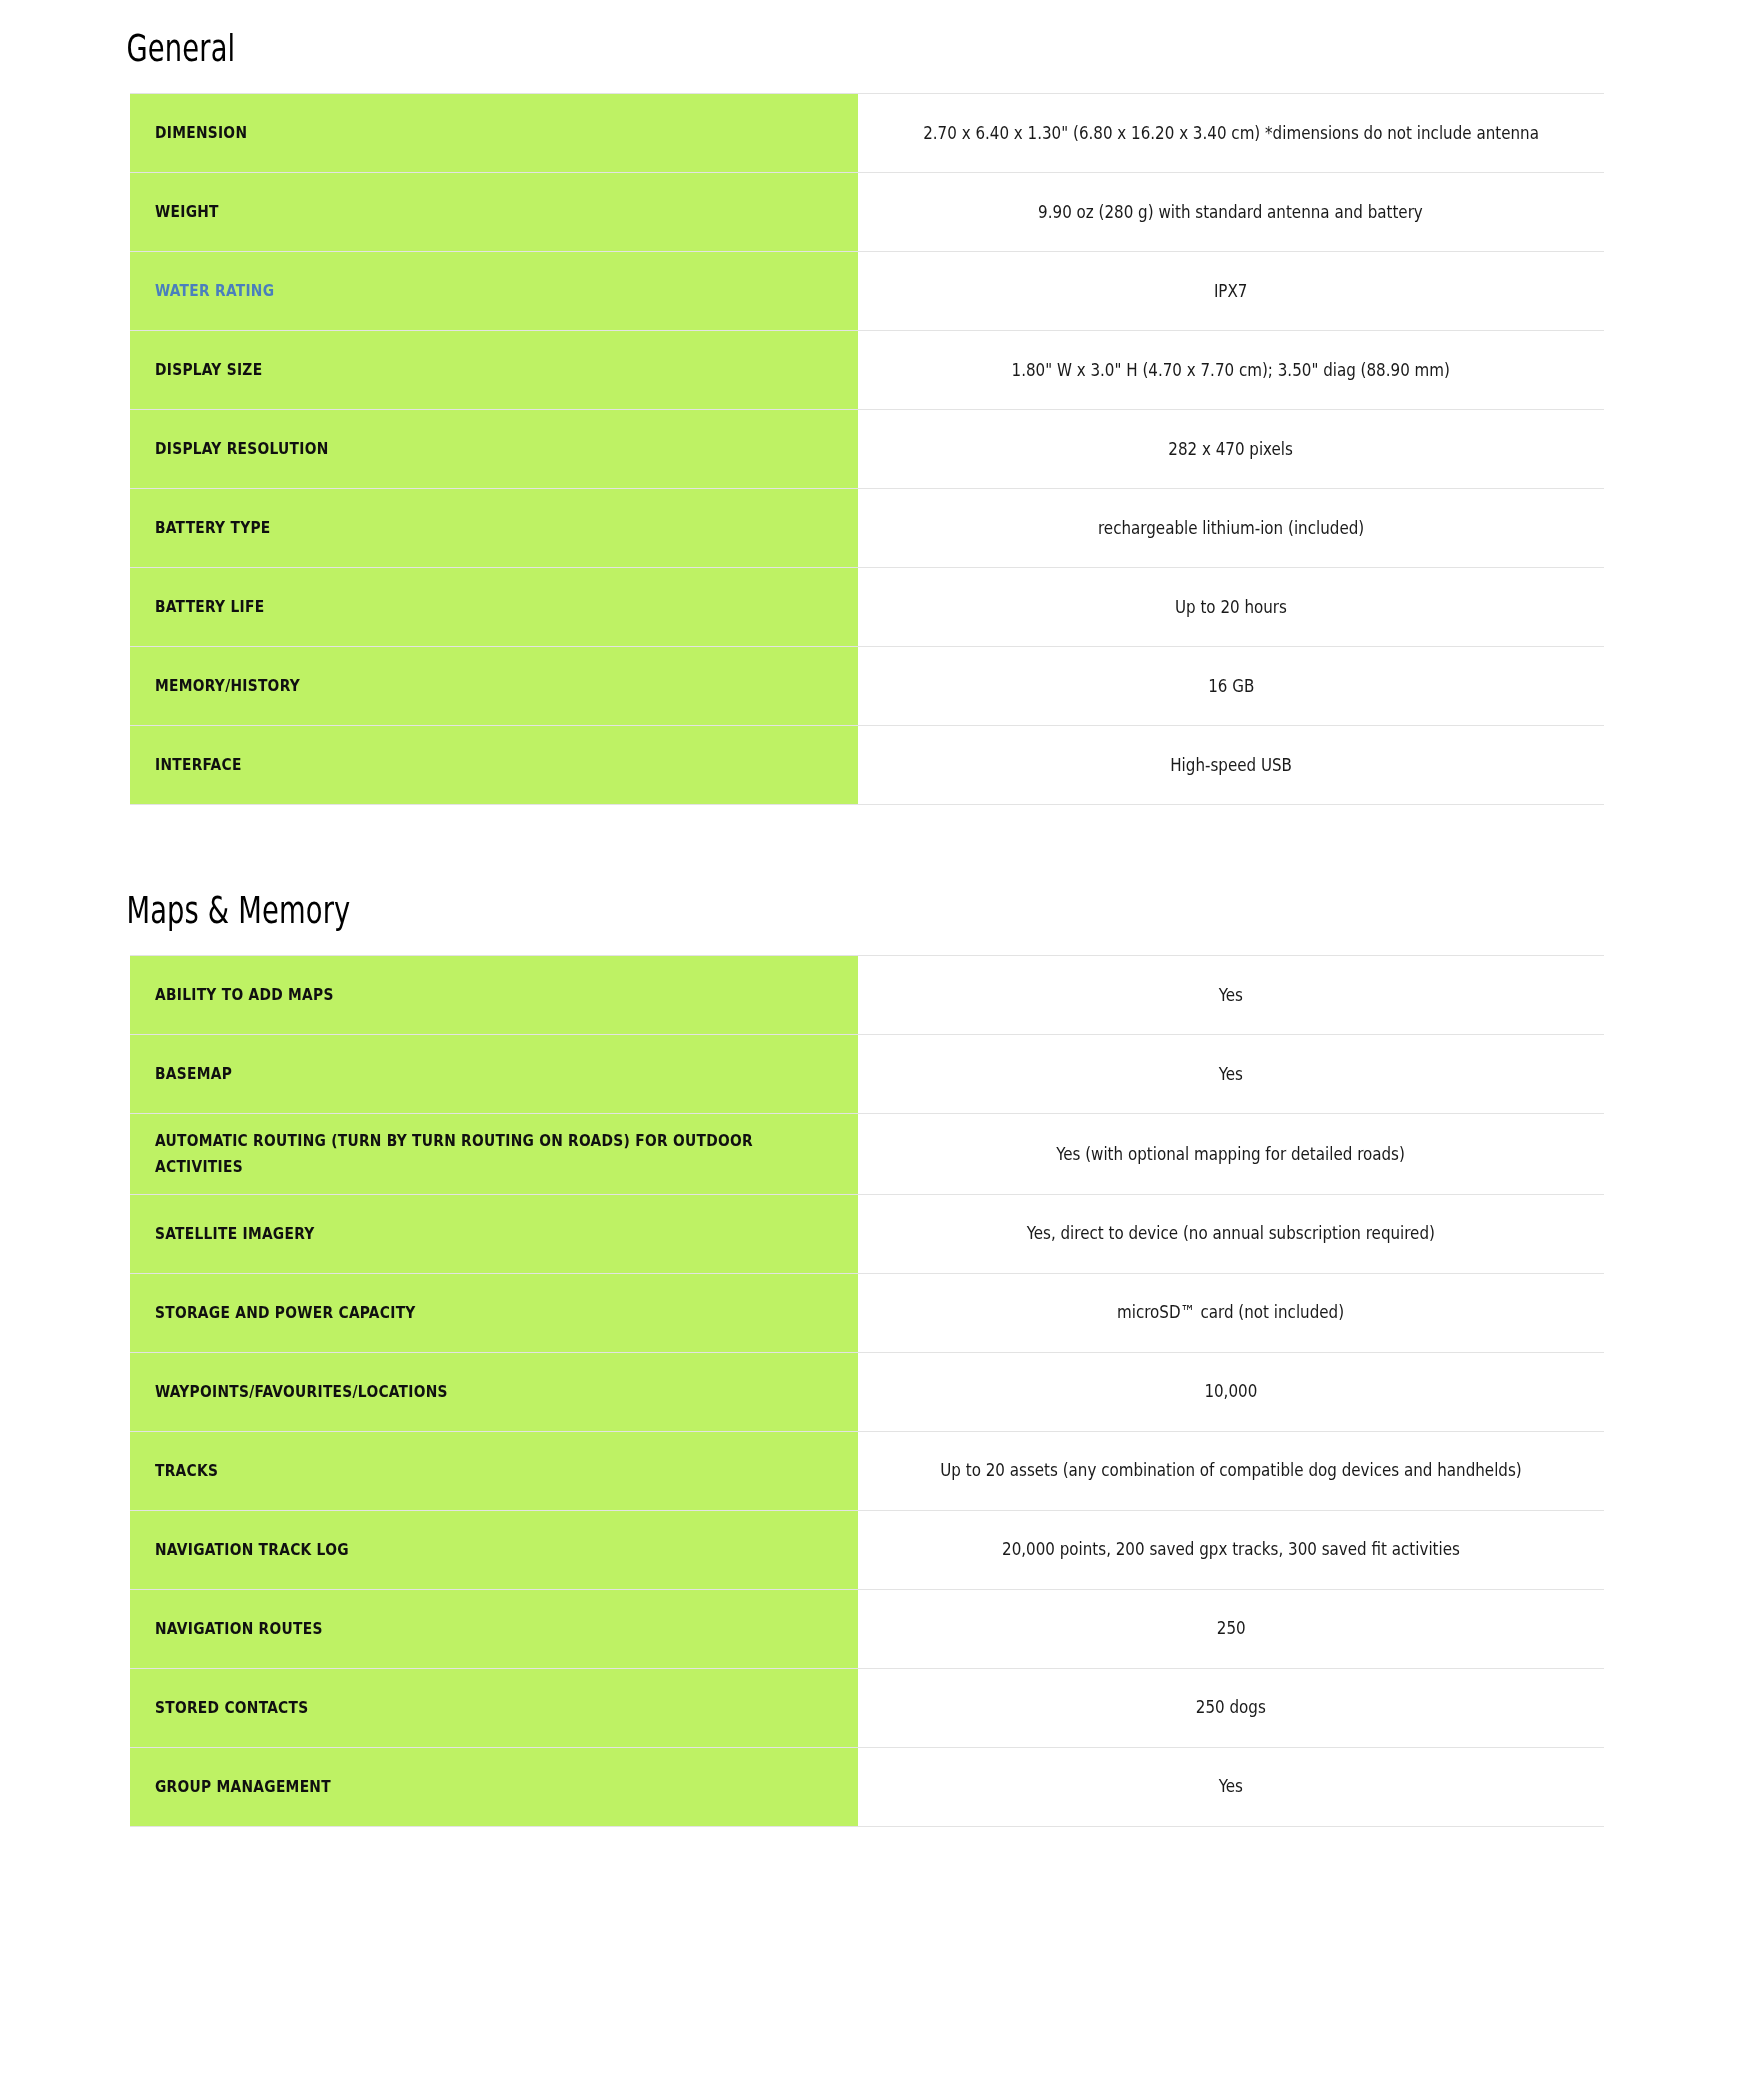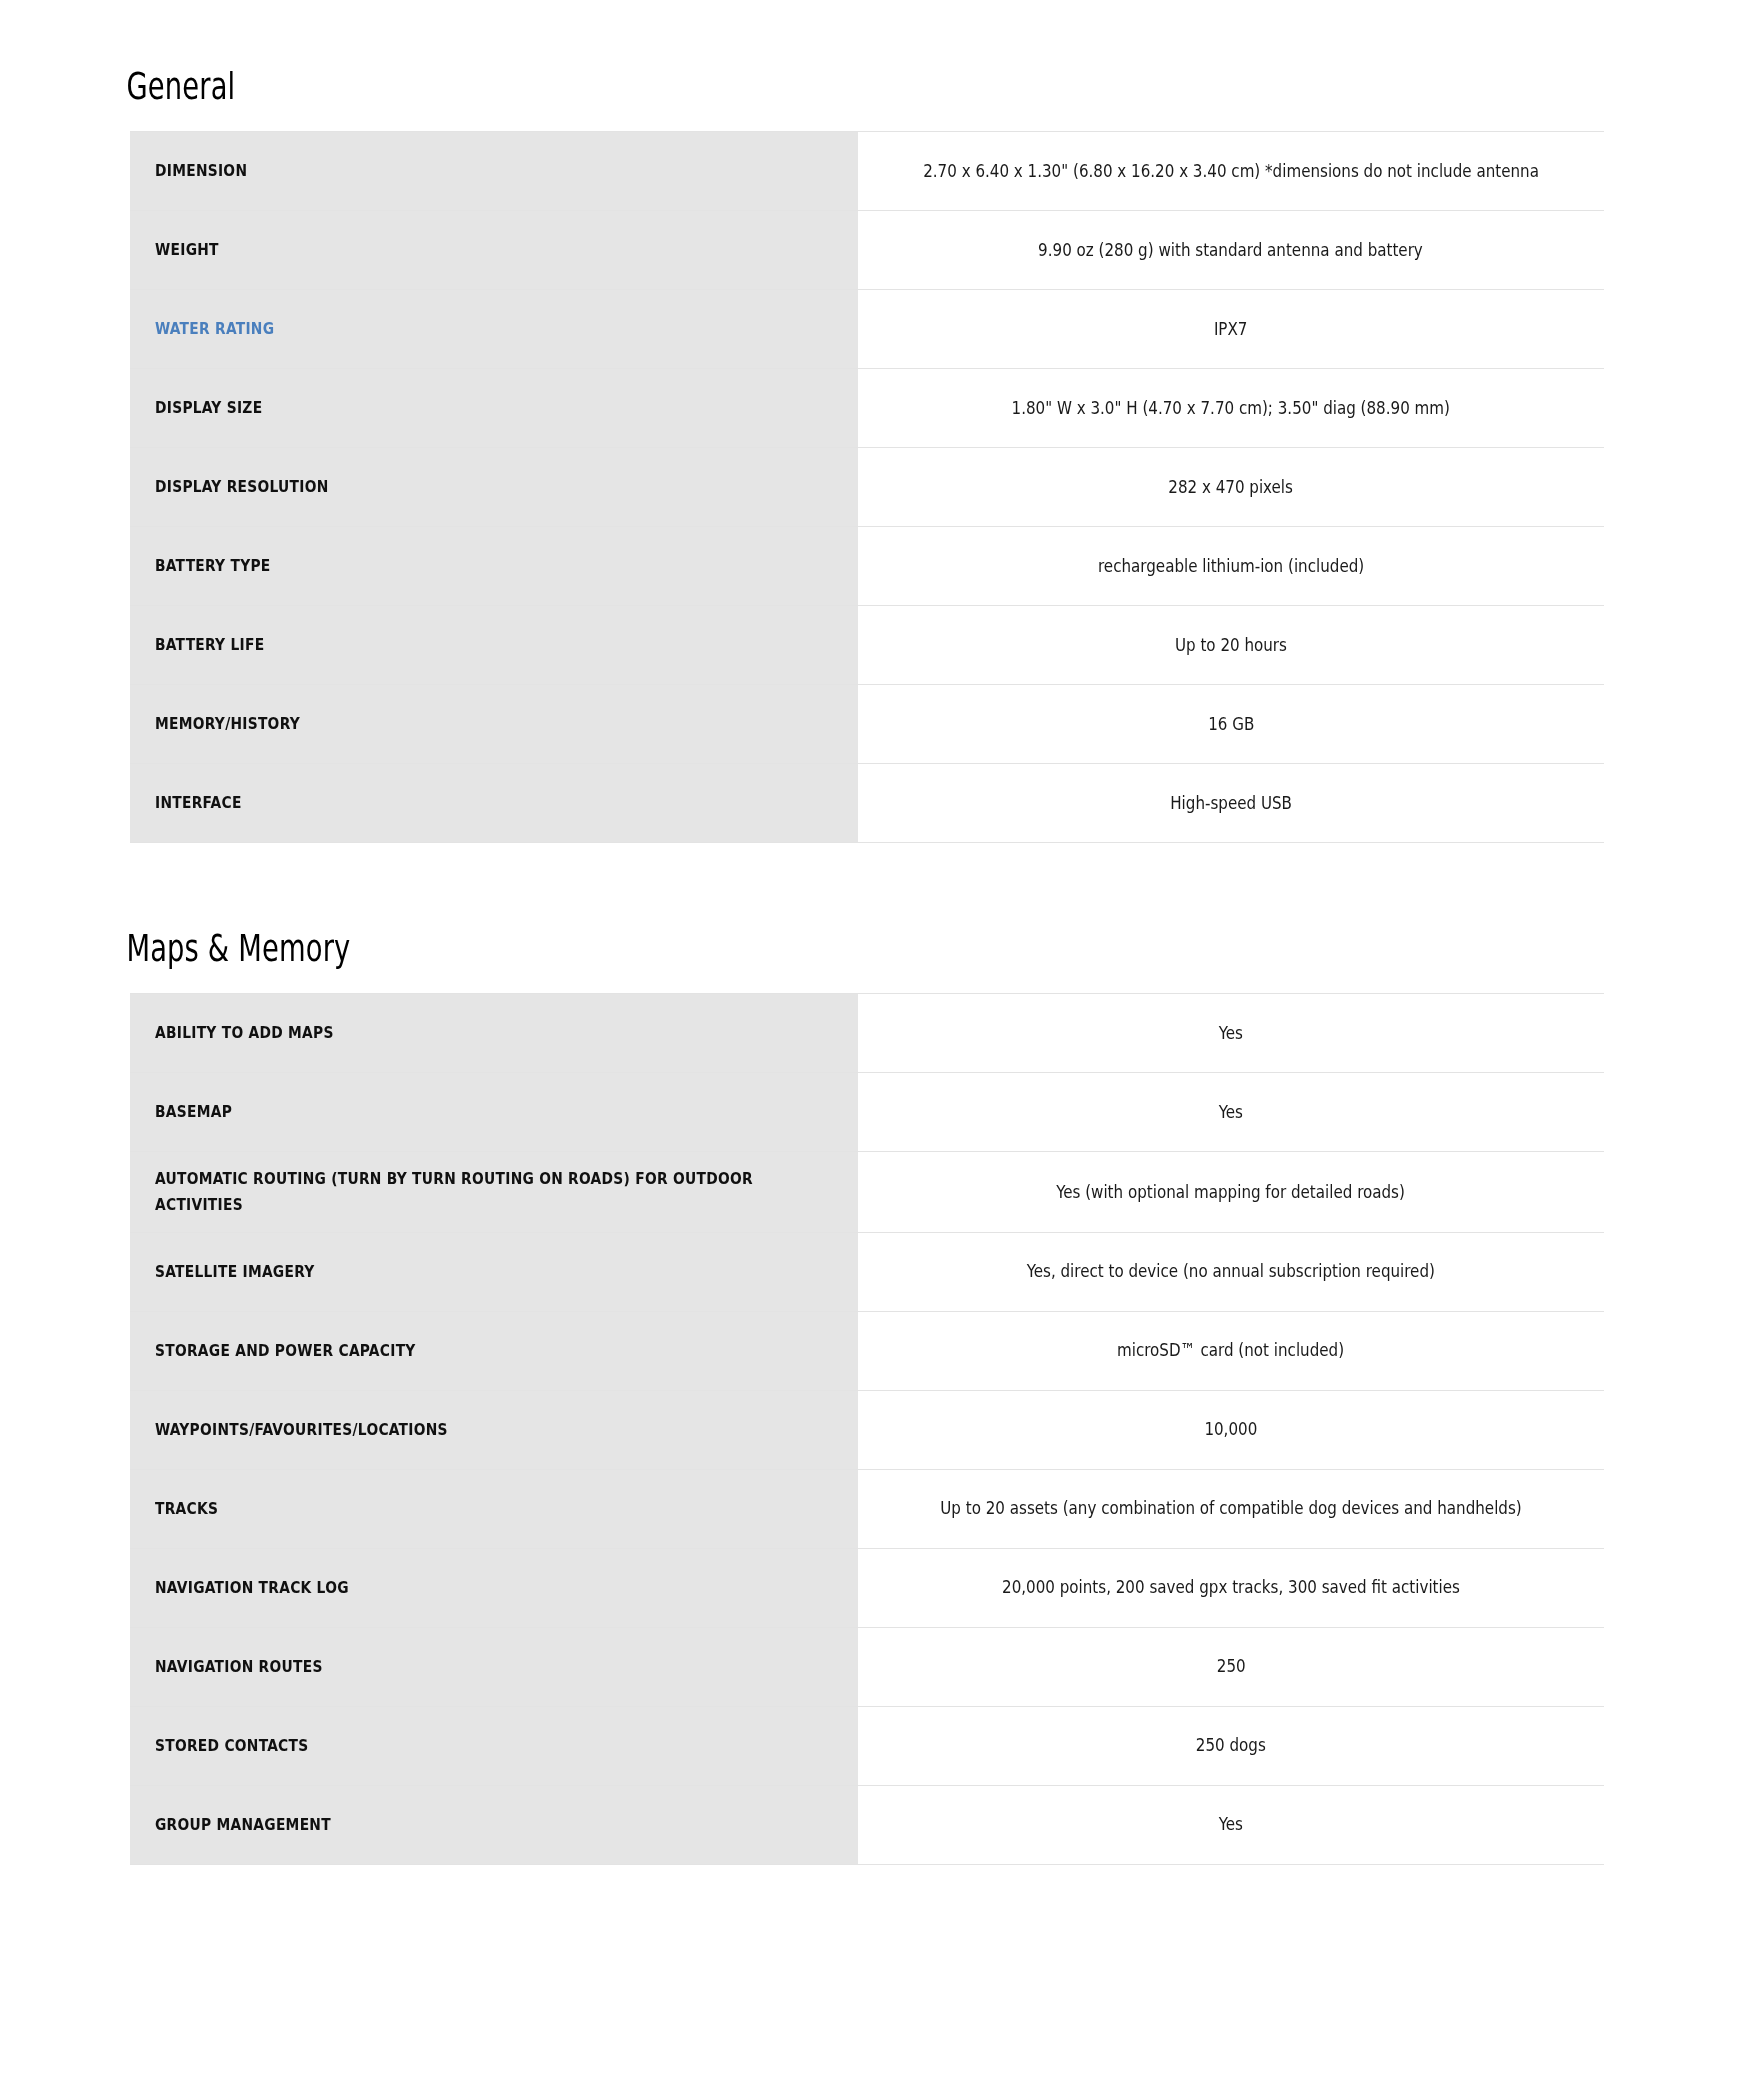--- a/index.html
+++ b/index.html
@@ -10,23 +10,22 @@
   body {
     width: 1761px;
     height: 2082px;
     overflow: hidden;
     font-family: "Liberation Sans", sans-serif;
     color: #000000;
     -webkit-font-smoothing: antialiased;
   }
   .page {
     width: 1761px;
-    padding: 4px;
+    padding: 10px;
     box-sizing: border-box;
-    margin-top: 44px;
   }
   .section {
     width: 1513px;
     margin: 0 auto;
     box-sizing: border-box;
   }
   .section-title {
     font-family: "Liberation Sans Narrow", "DejaVu Sans Condensed", "Liberation Sans", sans-serif;
     font-size: 38px;
     line-height: 1.1;
@@ -51,21 +50,21 @@
     border-bottom: 1px solid #e3e3e3;
   }
   .spec-table td {
     padding: 0;
     vertical-align: middle;
     height: 79px;
     box-sizing: border-box;
   }
   td.cell-label {
     width: 727px;
-    background: #e5e5e5;
+    background: #bef264;
     padding: 13.8px 25.6px 13.8px 25.6px;
   }
   td.cell-value {
     width: 745px;
     background: #ffffff;
     padding: 13.8px 29.6px;
     text-align: center;
   }
   .label-text {
     font-family: "Liberation Sans Narrow", "DejaVu Sans Condensed", "Liberation Sans", sans-serif;

